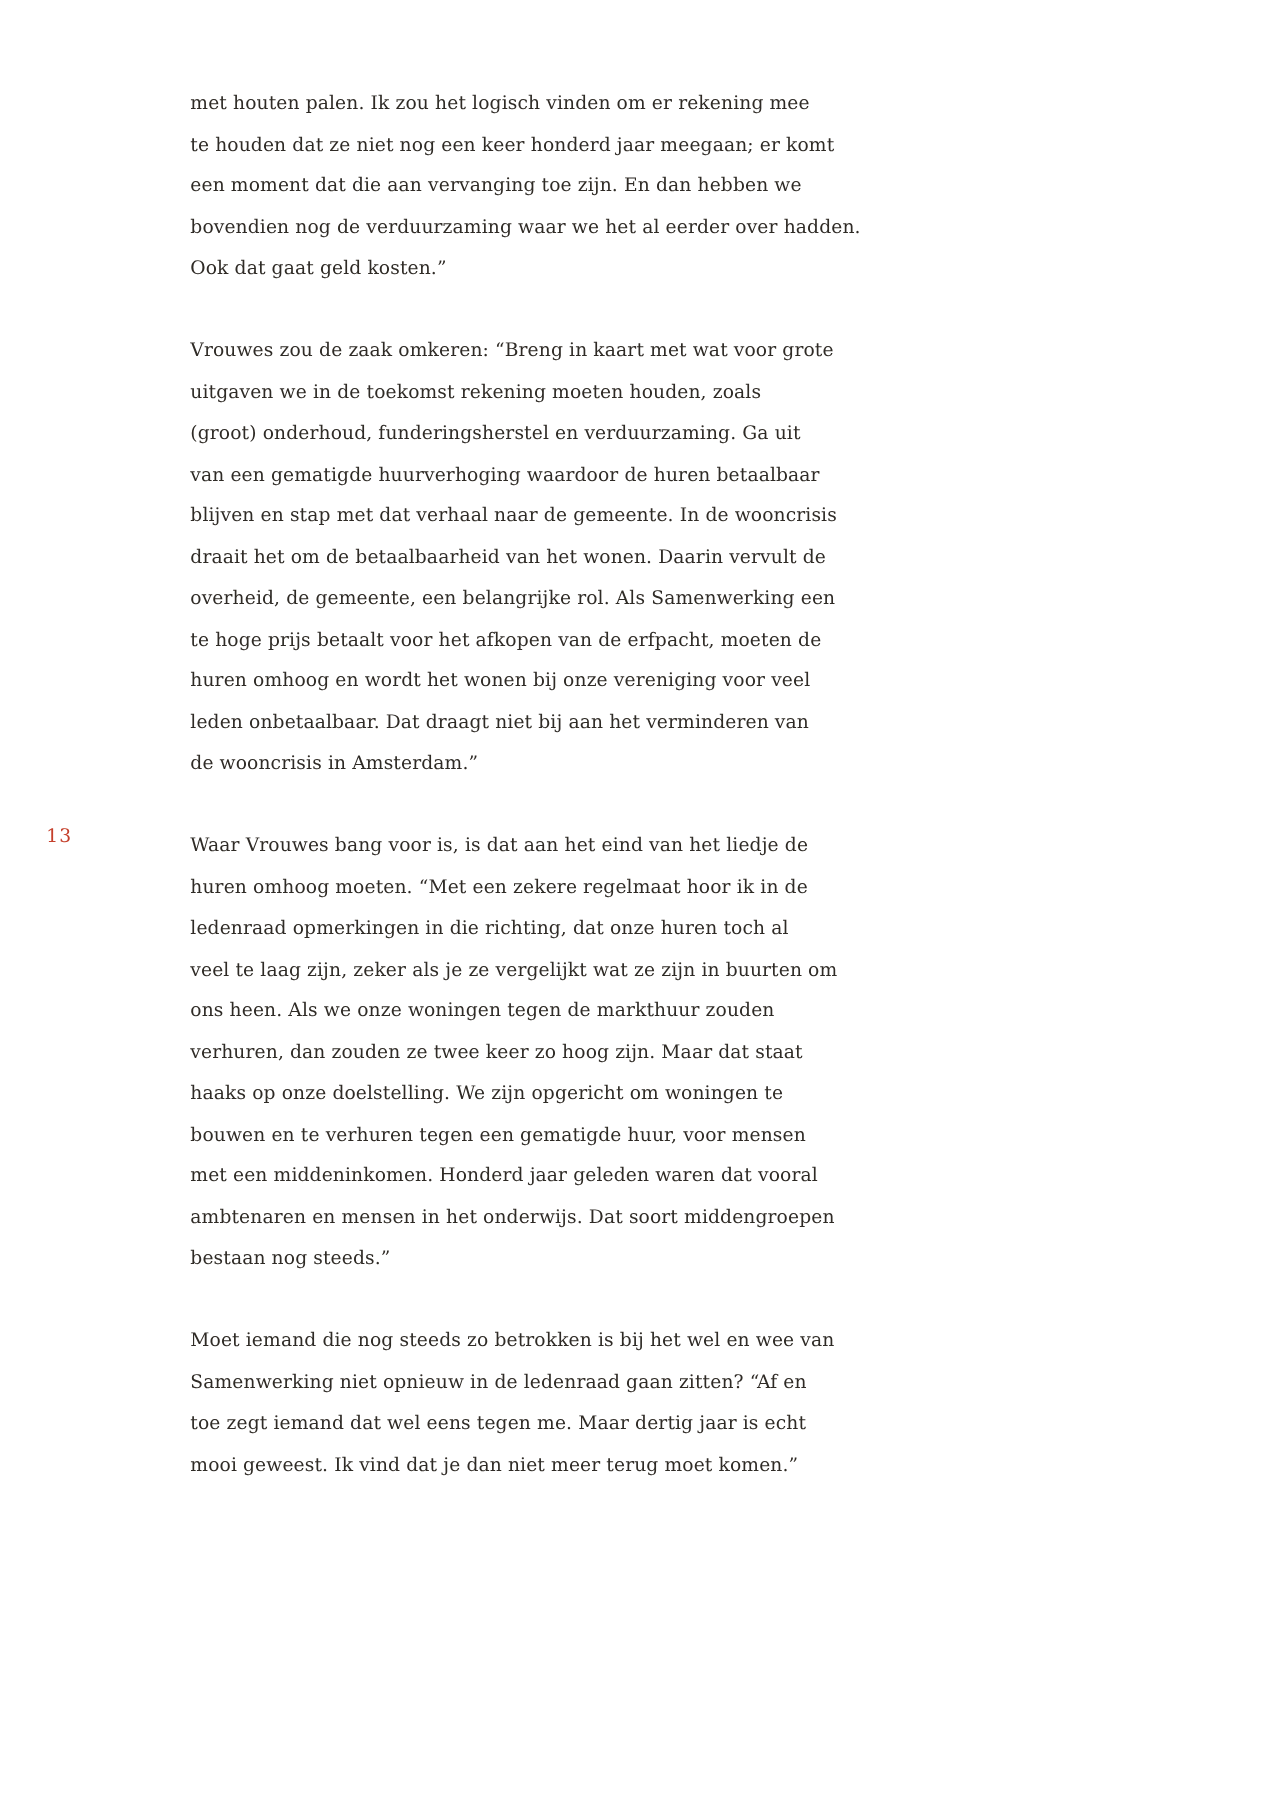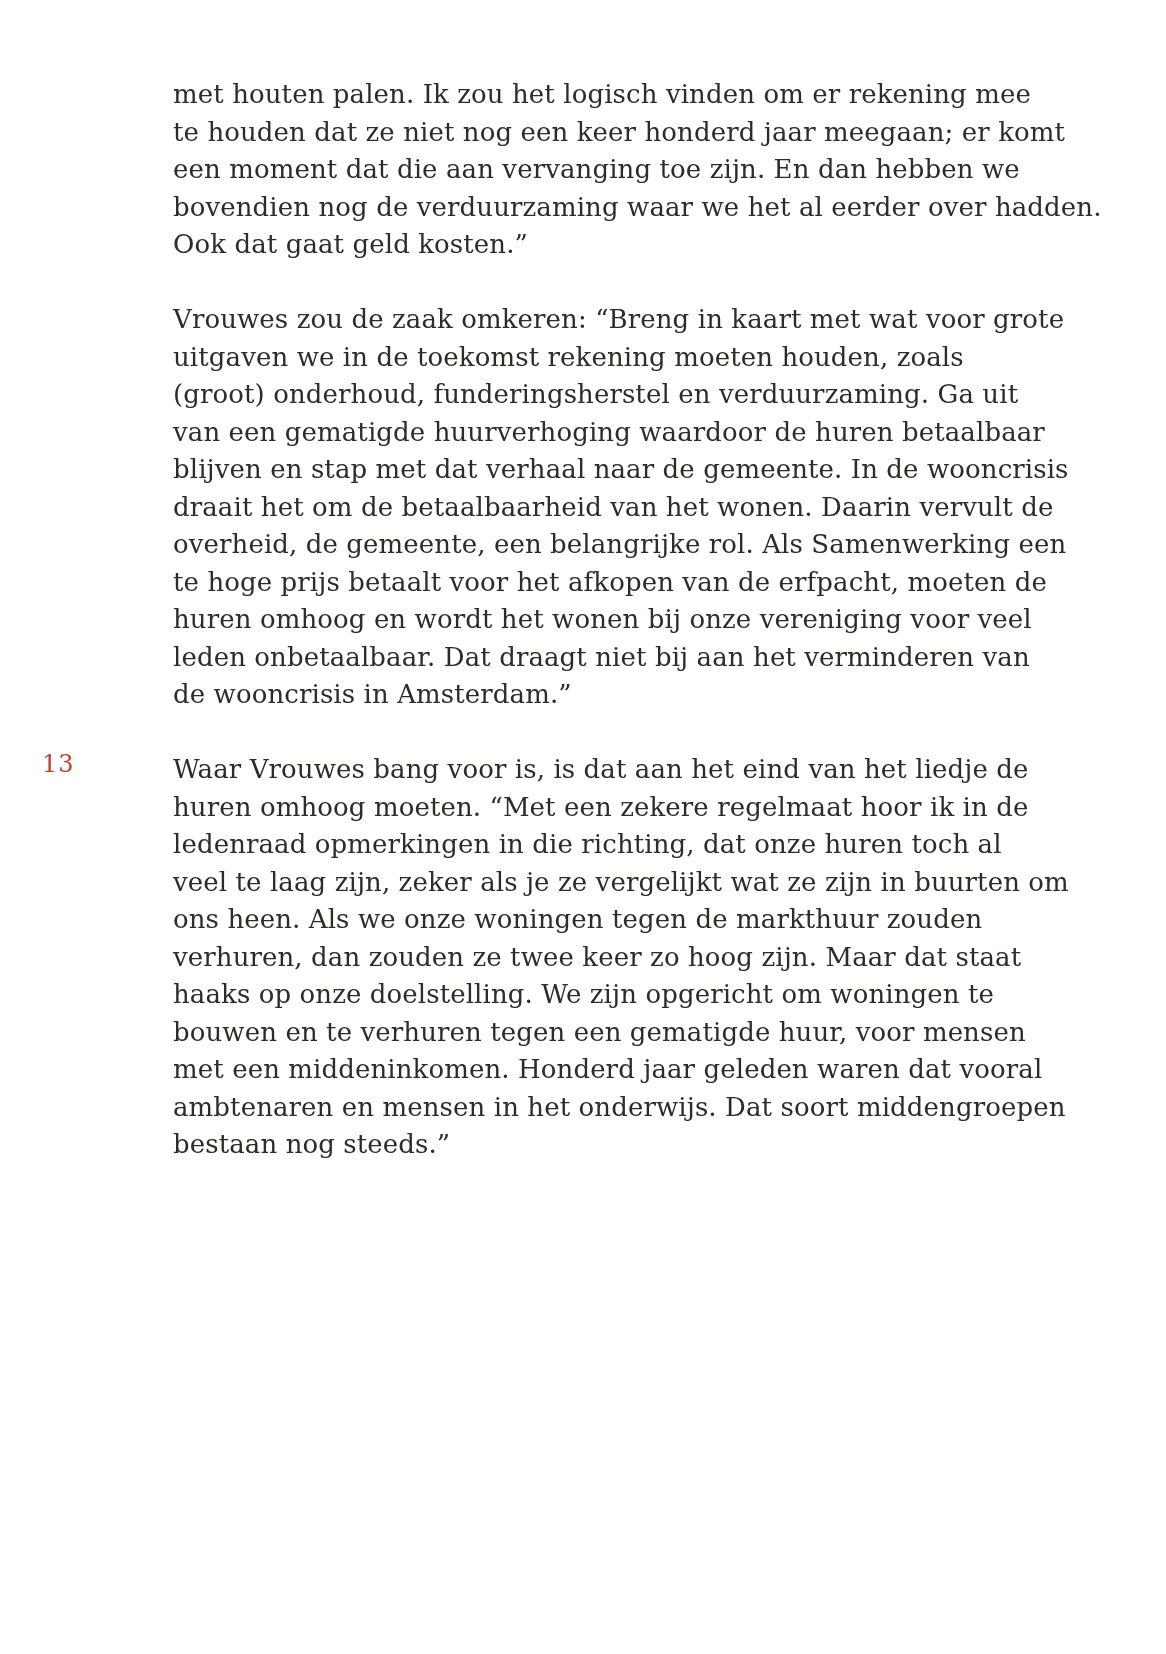--- a/index.html
+++ b/index.html
@@ -12,33 +12,33 @@
     width: 1166px;
     height: 1654px;
     background: #ffffff;
     overflow: hidden;
     font-family: "DejaVu Serif", serif;
   }
   .page-number {
     position: absolute;
     left: 42px;
     top: 752px;
-    font-size: 24px;
+    font-size: 17px;
     line-height: 1;
     color: #c5402c;
     font-variant-numeric: oldstyle-nums;
     letter-spacing: 1px;
   }
   .article-body {
     position: absolute;
     left: 173px;
     top: 76px;
     width: 930px;
     color: #2f2b26;
-    font-size: 26px;
+    font-size: 17px;
     line-height: 37.5px;
     letter-spacing: 0.1px;
   }
   .para {
     margin: 0 0 37.5px 0;
     white-space: pre-line;
   }
 </style>
 </head>
 <body>
@@ -66,14 +66,18 @@
 huren omhoog moeten. “Met een zekere regelmaat hoor ik in de
 ledenraad opmerkingen in die richting, dat onze huren toch al
 veel te laag zijn, zeker als je ze vergelijkt wat ze zijn in buurten om
 ons heen. Als we onze woningen tegen de markthuur zouden
 verhuren, dan zouden ze twee keer zo hoog zijn. Maar dat staat
 haaks op onze doelstelling. We zijn opgericht om woningen te
 bouwen en te verhuren tegen een gematigde huur, voor mensen
 met een middeninkomen. Honderd jaar geleden waren dat vooral
 ambtenaren en mensen in het onderwijs. Dat soort middengroepen
 bestaan nog steeds.”</p>
+      <p class="para">Moet iemand die nog steeds zo betrokken is bij het wel en wee van
+Samenwerking niet opnieuw in de ledenraad gaan zitten? “Af en
+toe zegt iemand dat wel eens tegen me. Maar dertig jaar is echt
+mooi geweest. Ik vind dat je dan niet meer terug moet komen.”</p>
     </div>
 </div>
 
 </body></html>

